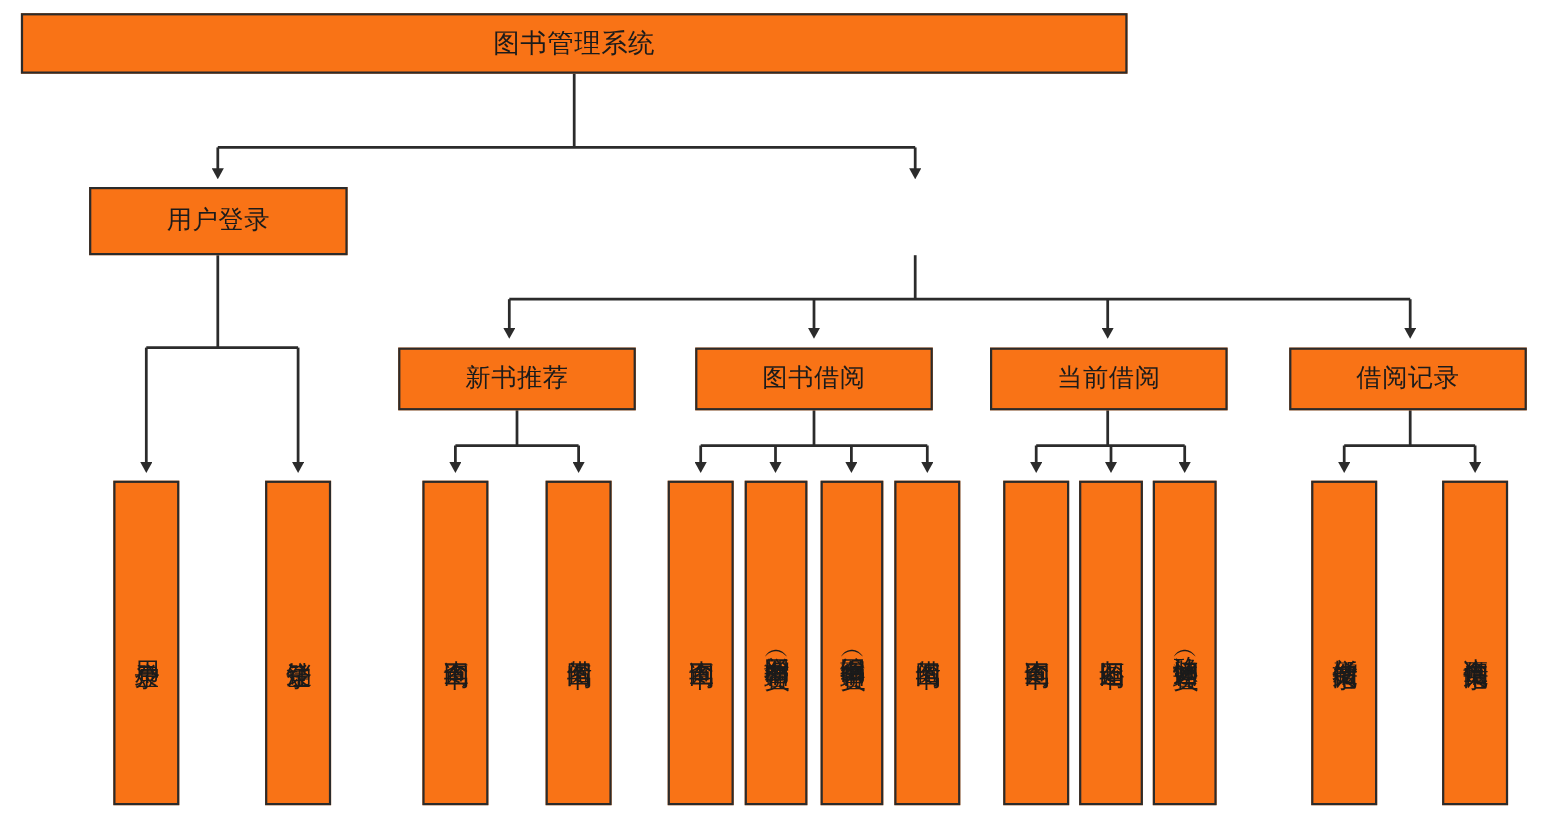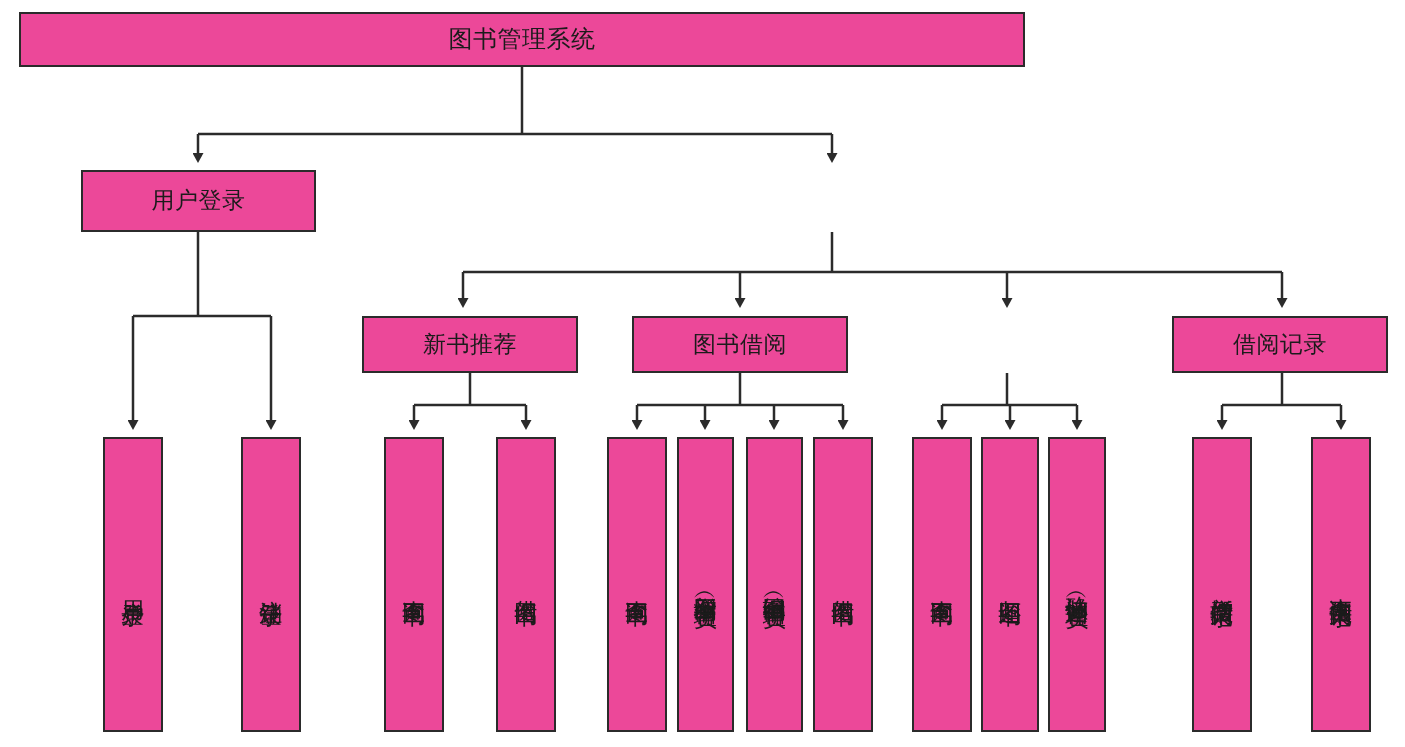--- a/index.html
+++ b/index.html
@@ -23,21 +23,21 @@
     position: absolute;
     left: 0;
     top: 0;
     width: 1405px;
     height: 747px;
     pointer-events: none;
   }
   .node {
     position: absolute;
     box-sizing: border-box;
-    background: #ec4899;
+    background: #f97316;
     border: 2.5px solid #2b2b2b;
     display: flex;
     align-items: center;
     justify-content: center;
     overflow: hidden;
   }
   .node .label {
     color: #1b1b1b;
     text-align: center;
     line-height: 1.12;
@@ -138,20 +138,23 @@
 
 
   <div class="node horiz" style="left:632px; top:316px; width:216px; height:57px;">
     <span class="label">图书借阅</span>
   </div>
 
   <div class="node horiz" style="left:362px; top:316px; width:216px; height:57px;">
     <span class="label">新书推荐</span>
   </div>
 
+  <div class="node horiz" style="left:900px; top:316px; width:216px; height:57px;">
+    <span class="label">当前借阅</span>
+  </div>
 
   <div class="node horiz" style="left:1172px; top:316px; width:216px; height:57px;">
     <span class="label">借阅记录</span>
   </div>
 
   <div class="node leaf" style="left:103px; top:437px; width:60px; height:295px;">
     <span class="label">用户登录</span>
   </div>
 
   <div class="node leaf" style="left:241px; top:437px; width:60px; height:295px;">

